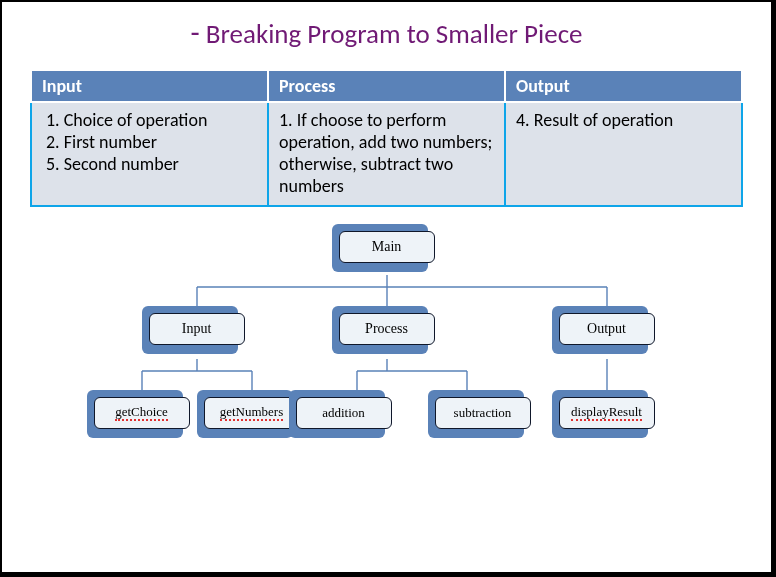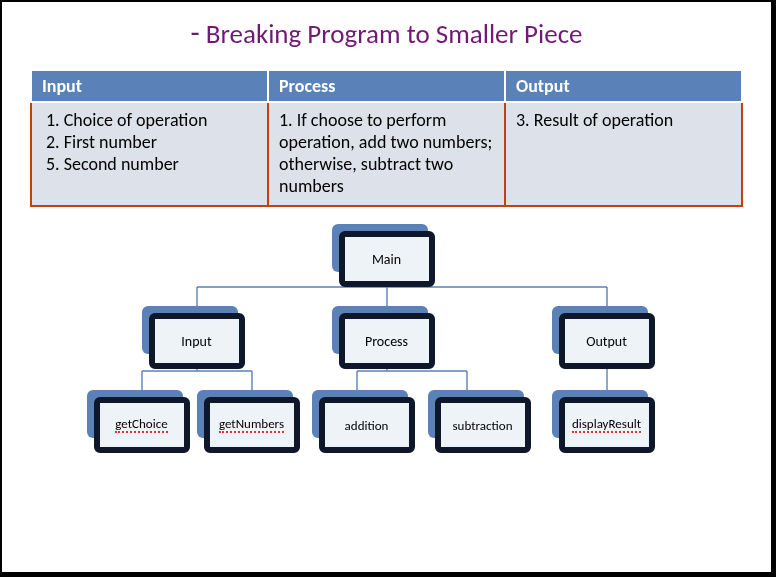--- a/index.html
+++ b/index.html
@@ -41,21 +41,21 @@
     text-align: left;
     padding: 4px 10px;
     font-weight: bold;
     border: 2px solid #fff;
   }
   table.ipo td {
     background: #dde2ea;
     color: #000;
     padding: 6px 10px 8px 10px;
     vertical-align: top;
-    border: 2px solid #c2410c;
+    border: 2px solid #0ea5e9;
   }
   table.ipo td, table.ipo th { width: 33.3%; }
   .ipo ol { list-style: none; padding-left: 4px; }
   .ipo ol li { padding-left: 20px; text-indent: -20px; }
 
   
   .tree-wrap {
     position: relative;
     width: 640px;
     height: 250px;
@@ -69,29 +69,30 @@
   .node-back {
     position: absolute;
     top: -7px; left: -7px;
     width: 96px; height: 48px;
     background: #5a82b8;
     border-radius: 6px;
   }
   .node-front {
     position: absolute;
     top: 0; left: 0;
-    width: 96px; height: 56px;
+    width: 96px; height: 32px;
     background: #eef3f8;
-    border: 6px solid #0f172a;
+    border: 1px solid #0f172a;
     border-radius: 6px;
     display: flex;
     align-items: center;
     justify-content: center;
     font-size: 14px;
     color: #000;
+    font-family: Liberation Serif, serif;
   }
   .node.leaf .node-front { font-size: 13px; }
   .squiggle {
     border-bottom: 2px dotted #e03030;
     padding-bottom: 0px;
     line-height: 1.1;
   }
   svg.connectors {
     position: absolute;
     top: 0; left: 0;
@@ -124,21 +125,21 @@
     <tbody>
       <tr>
         <td>
           <ol>
             <li>1.  Choice of operation</li>
             <li>2.  First number</li>
             <li>5.  Second number</li>
           </ol>
         </td>
         <td>1. If choose to perform operation, add two numbers; otherwise, subtract two numbers</td>
-        <td>3. Result of operation</td>
+        <td>4. Result of operation</td>
       </tr>
     </tbody>
   </table>
 
   <div class="tree-wrap">
     <svg class="connectors">
 
       <path d="M320 50 L320 62 M130 62 L540 62 M130 62 L130 82 M320 62 L320 82 M540 62 L540 82"></path>
 
       <path d="M130 134 L130 146 M75 146 L185 146 M75 146 L75 166 M185 146 L185 166"></path>
@@ -171,21 +172,21 @@
       <div class="node-front">
           <span class="squiggle">getChoice</span>
         </div>
     </div>
     <div class="node leaf" style="left:137px; top:172px;">
       <div class="node-back"></div>
       <div class="node-front">
           <span class="squiggle">getNumbers</span>
         </div>
     </div>
-    <div class="node leaf" style="left:252px; top:172px;">
+    <div class="node leaf" style="left:229px; top:172px;">
       <div class="node-back"></div>
       <div class="node-front">addition</div>
     </div>
     <div class="node leaf" style="left:368px; top:172px;">
       <div class="node-back"></div>
       <div class="node-front">subtraction</div>
     </div>
     <div class="node leaf" style="left:492px; top:172px;">
       <div class="node-back"></div>
       <div class="node-front">

